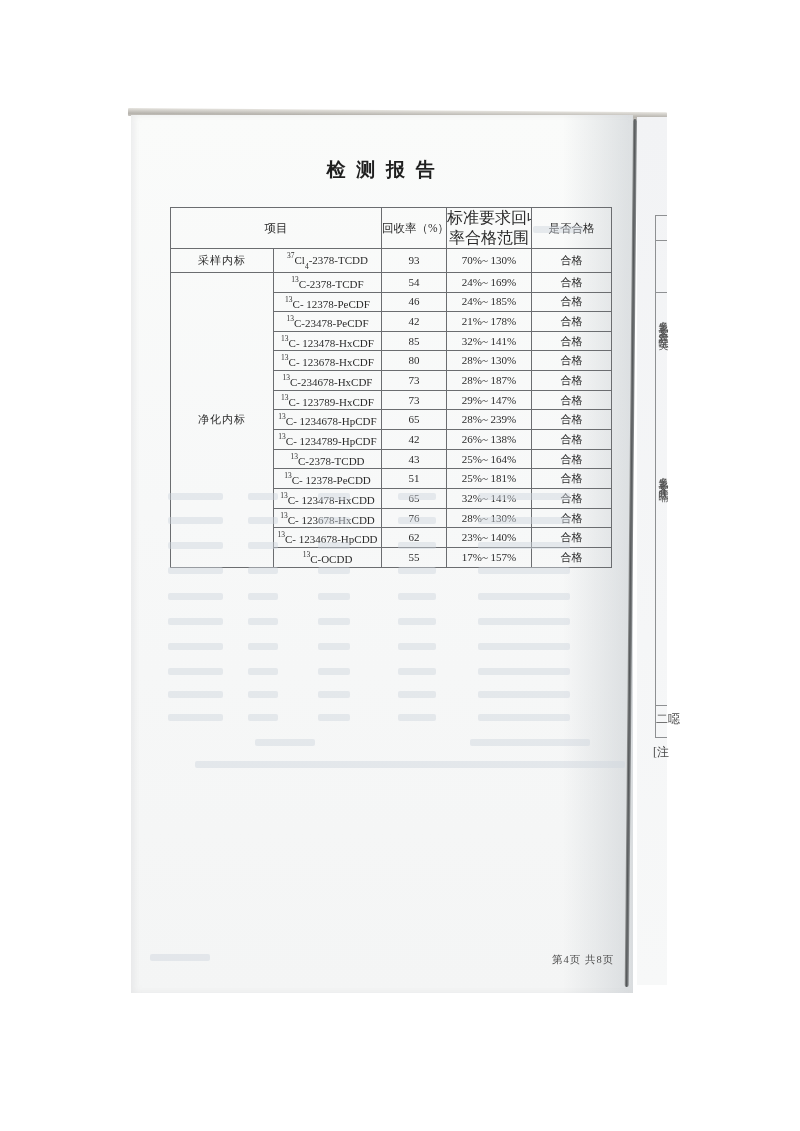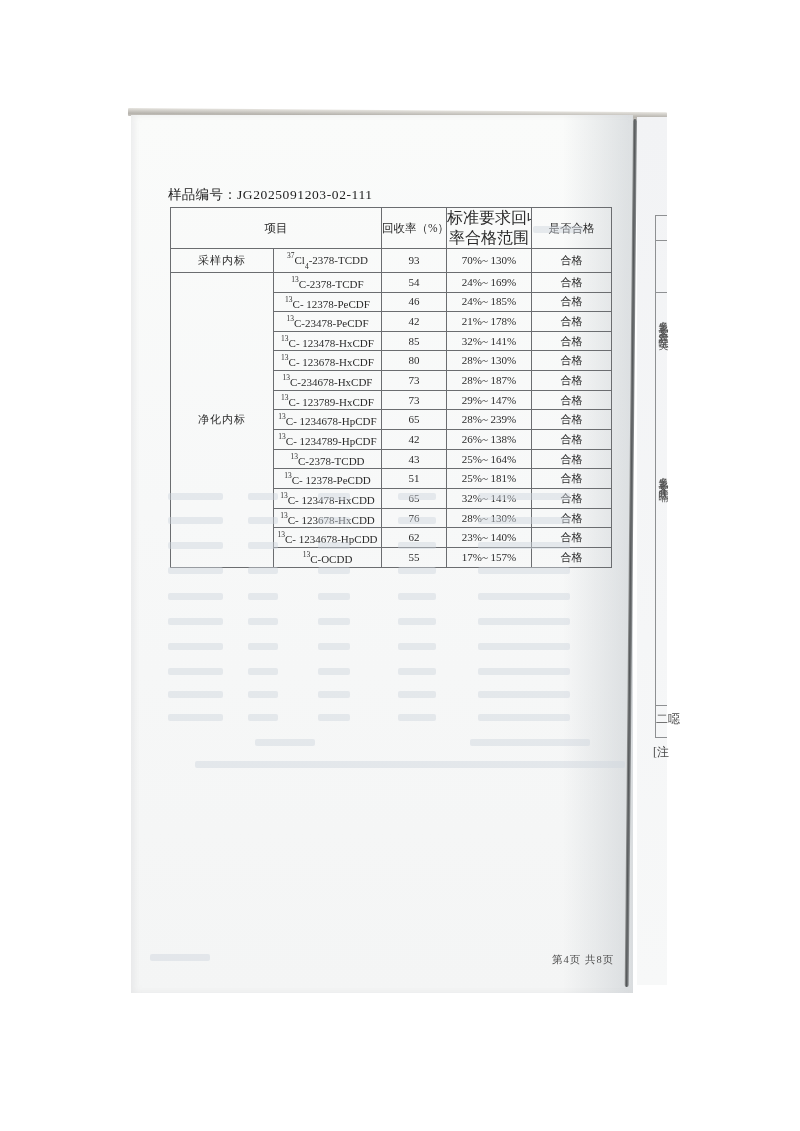--- a/index.html
+++ b/index.html
@@ -83,24 +83,22 @@
   }
 </style>
 </head>
 <body>
 
 <div>
 
   <div class="top-edge"></div>
 
   <div class="page">
-
-    <div class="sample-line">
-      <span>样品编号：</span><span class="num">JG2025091203-02-111</span>
-    </div>
+    <h1 class="title">检 测 报 告</h1>
+
 
     <table class="report">
       <colgroup>
         <col style="width:103px">
           <col style="width:108px">
           <col style="width:65px">
           <col style="width:85px">
           <col style="width:80px">
       </colgroup>
       <thead>

